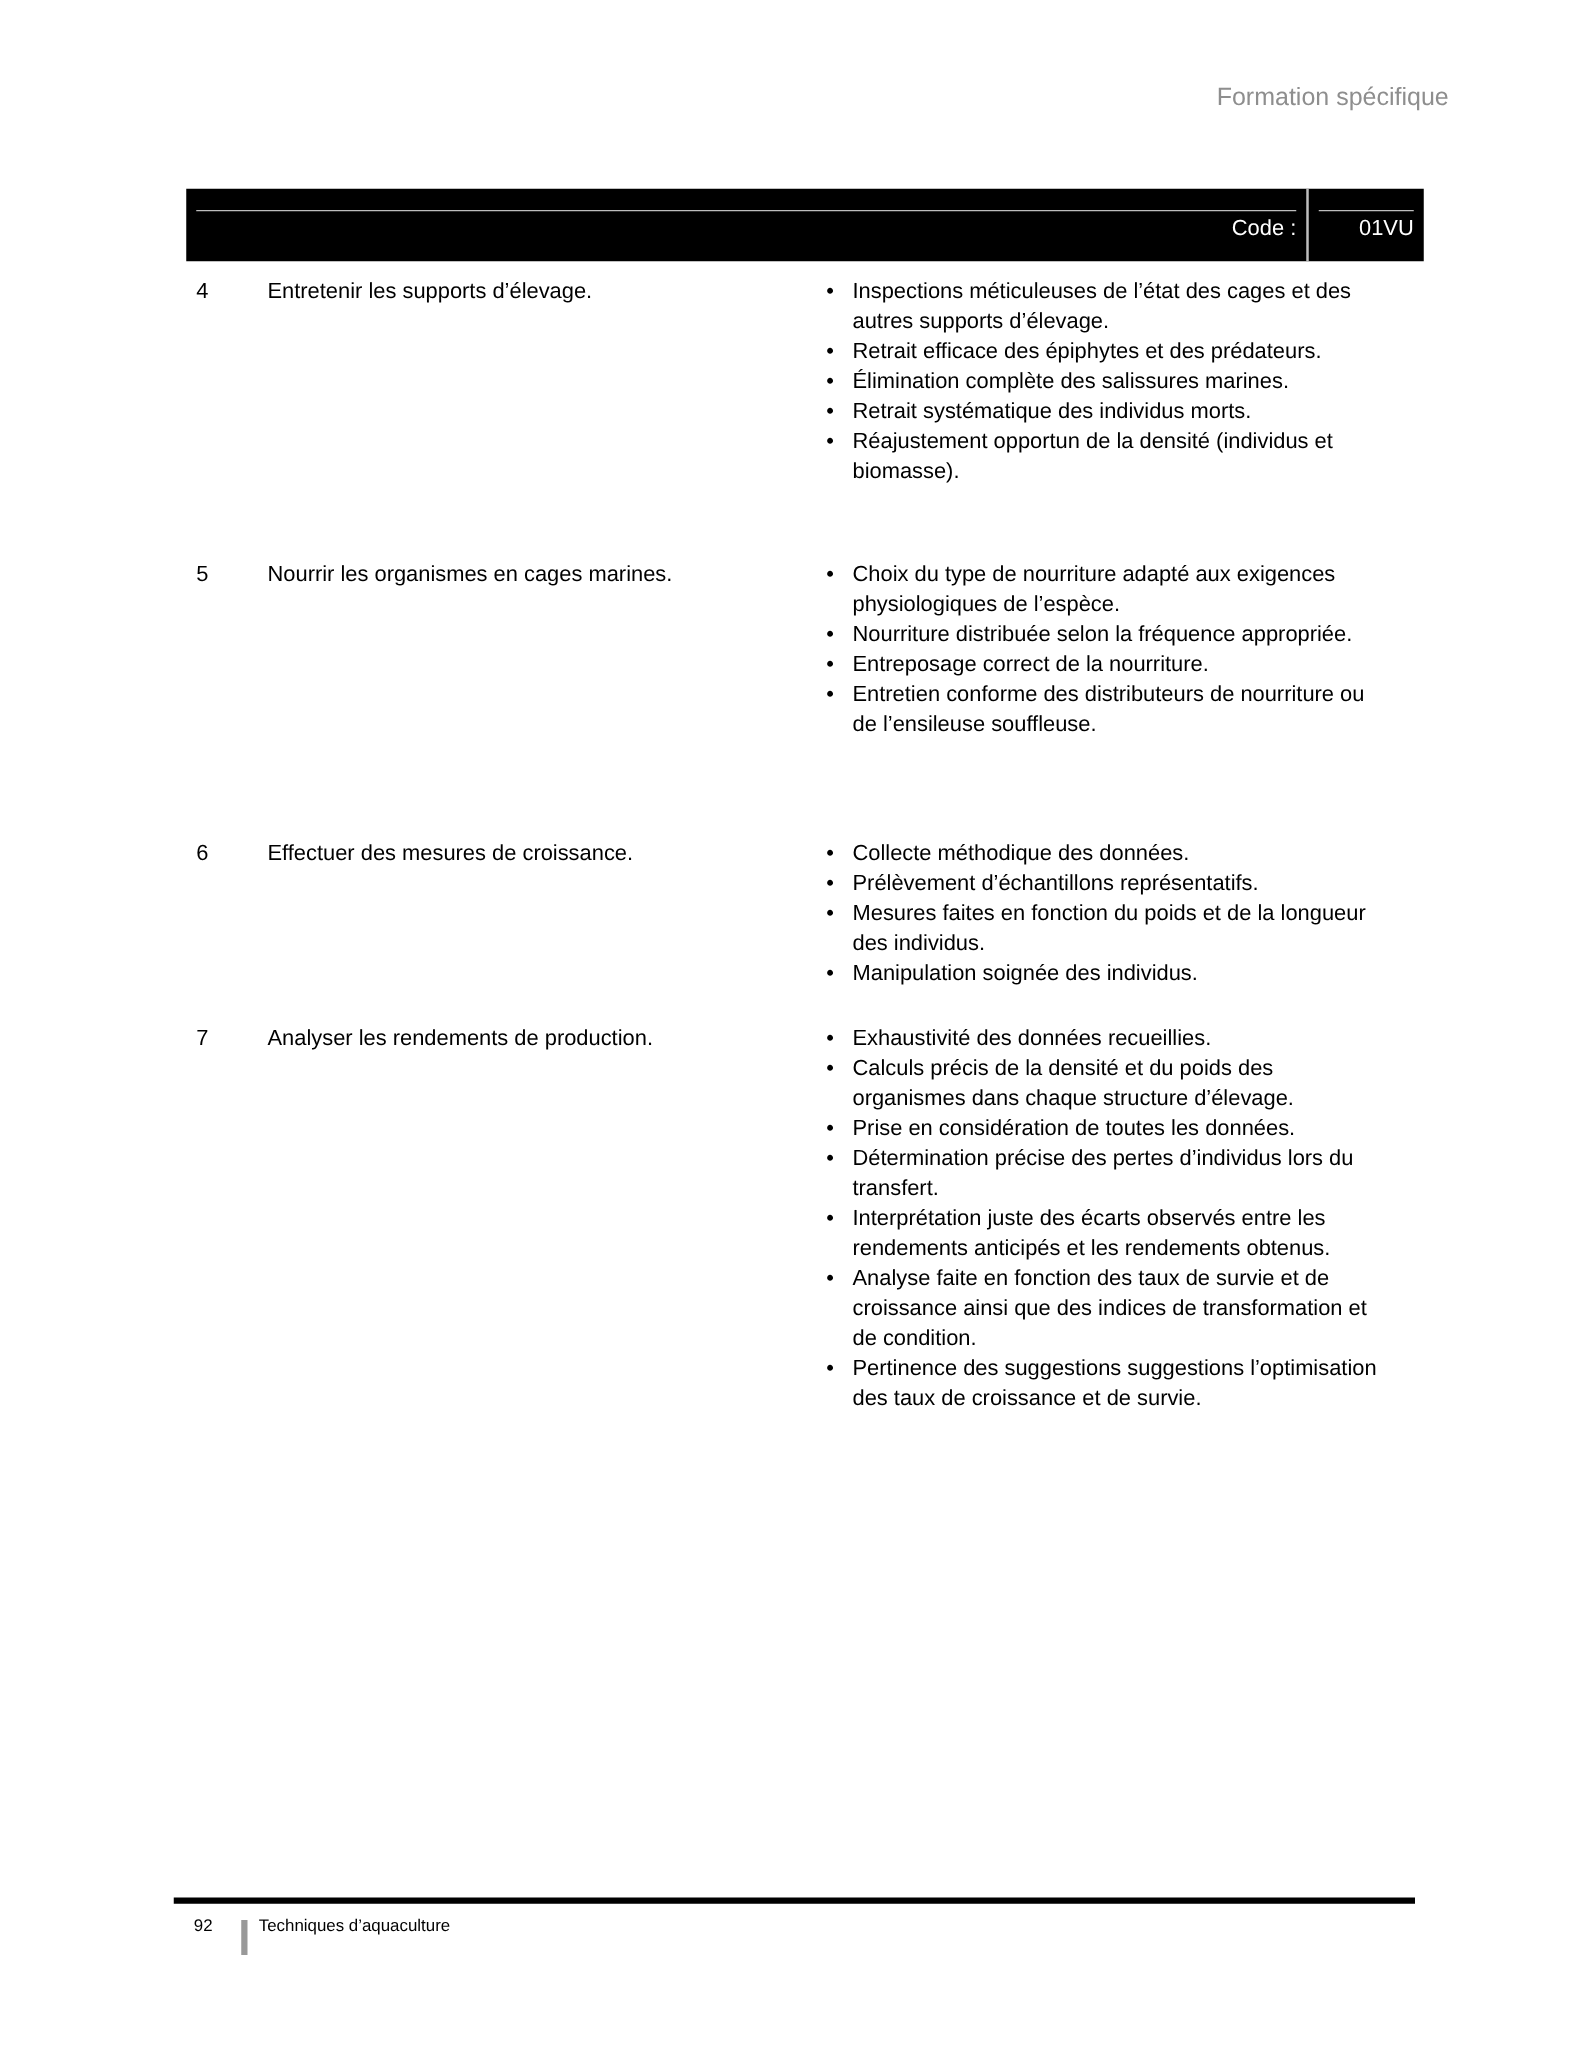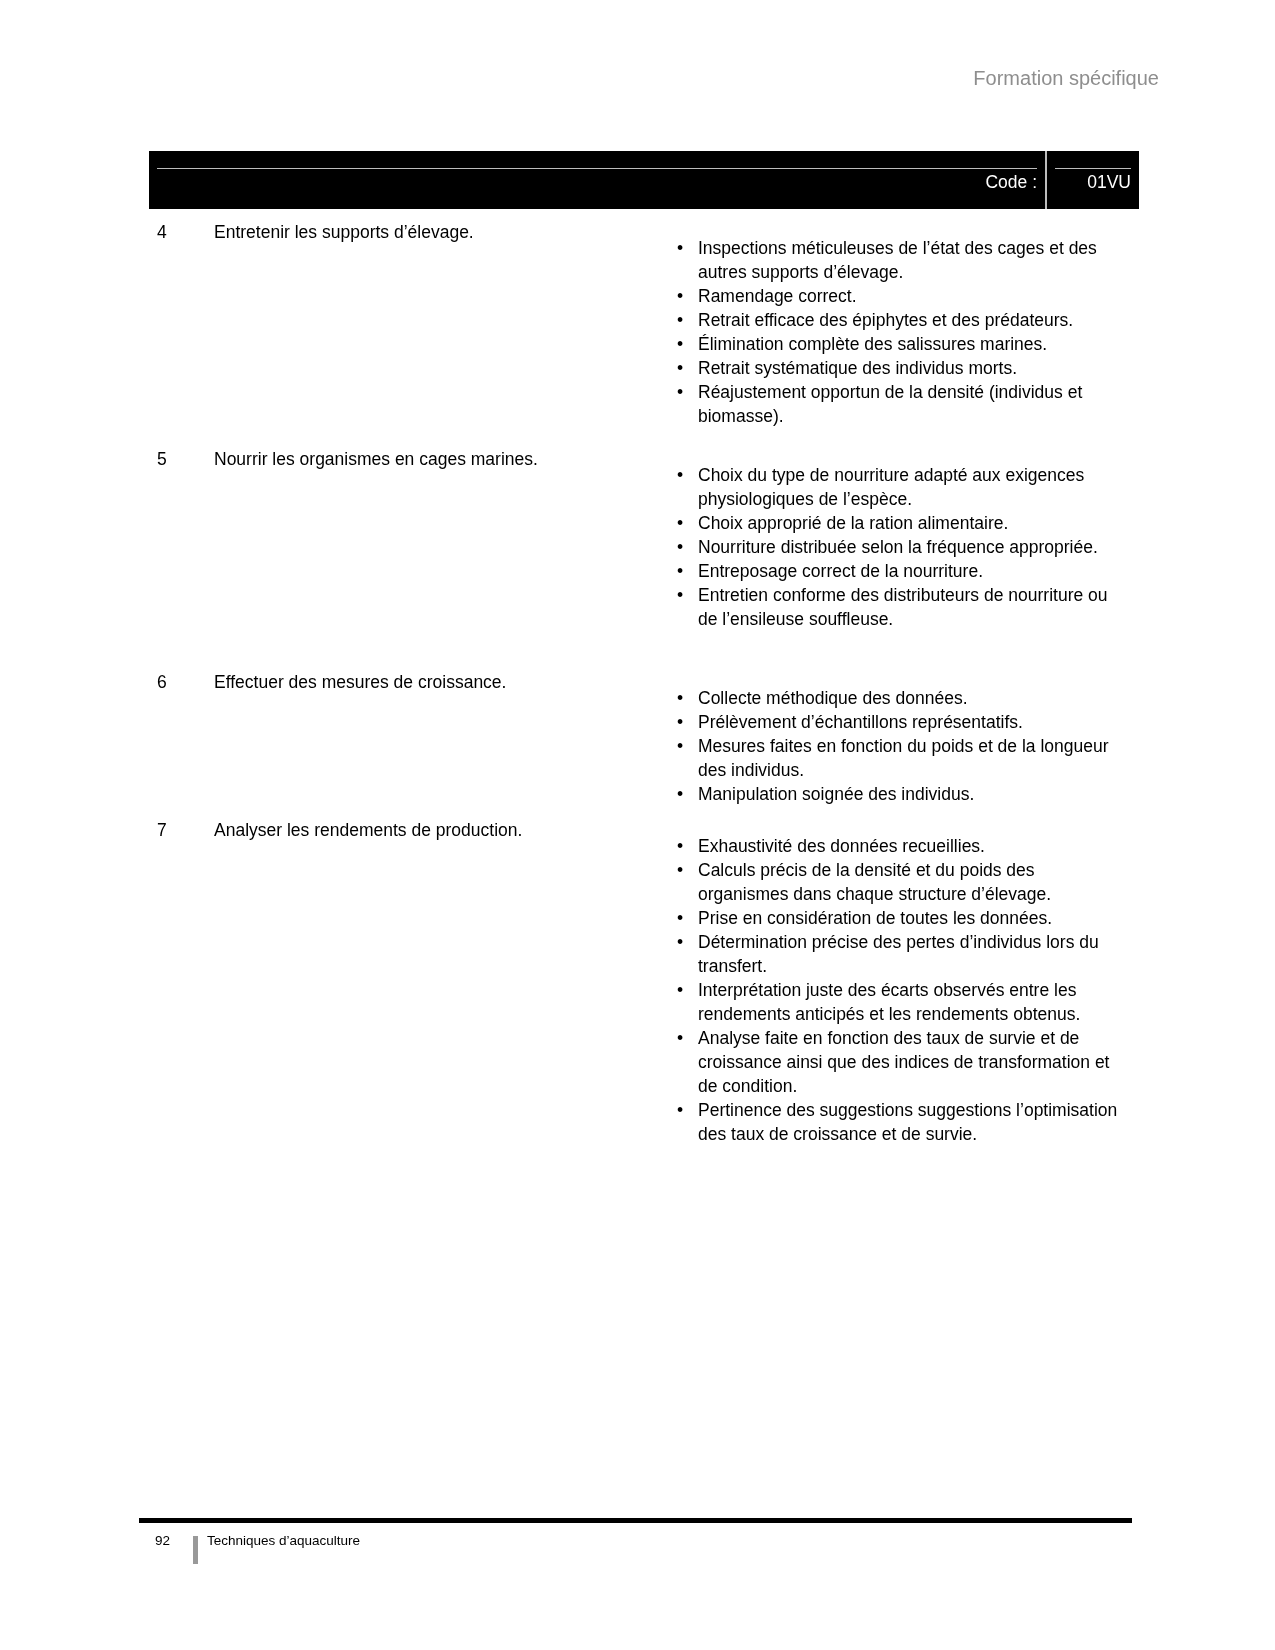--- a/index.html
+++ b/index.html
@@ -54,21 +54,21 @@
   .obj-num {
     position: absolute; left: 157px; top: 0;
     font-size: 17.5px; line-height: 24px;
   }
   .obj-title {
     position: absolute; left: 181px; top: 0; width: 430px;
     font-size: 17.5px; line-height: 24px; margin-left: 33px;
   }
   .criteria {
     position: absolute; left: 660px; top: 0; width: 447px;
-    margin: 16px; padding: 0; list-style: none;
+    margin: 0; padding: 0; list-style: none;
   }
   .criteria li {
     position: relative; padding-left: 22px;
     font-size: 17.5px; line-height: 24px;
   }
   .criteria li::before {
     content: "\2022";
     position: absolute; left: 1px; top: 0;
   }
 
@@ -109,33 +109,31 @@
       <div class="code-text">01VU</div>
     </div>
   </div>
 
   <div id="rows-container">
       <div class="row" style="top: 220px;">
         <div class="obj-num">4</div>
         <div class="obj-title">Entretenir les supports d’élevage.</div>
         <ul class="criteria">
           <li>Inspections méticuleuses de l’état des cages et des autres supports d’élevage.</li>
-          <li>Ramendage correct.</li>
           <li>Retrait efficace des épiphytes et des prédateurs.</li>
           <li>Élimination complète des salissures marines.</li>
           <li>Retrait systématique des individus morts.</li>
           <li>Réajustement opportun de la densité (individus et biomasse).</li>
         </ul>
       </div>
       <div class="row" style="top: 447px;">
         <div class="obj-num">5</div>
         <div class="obj-title">Nourrir les organismes en cages marines.</div>
         <ul class="criteria">
           <li>Choix du type de nourriture adapté aux exigences physiologiques de l’espèce.</li>
-          <li>Choix approprié de la ration alimentaire.</li>
           <li>Nourriture distribuée selon la fréquence appropriée.</li>
           <li>Entreposage correct de la nourriture.</li>
           <li>Entretien conforme des distributeurs de nourriture ou de l’ensileuse souffleuse.</li>
         </ul>
       </div>
       <div class="row" style="top: 670px;">
         <div class="obj-num">6</div>
         <div class="obj-title">Effectuer des mesures de croissance.</div>
         <ul class="criteria">
           <li>Collecte méthodique des données.</li>

